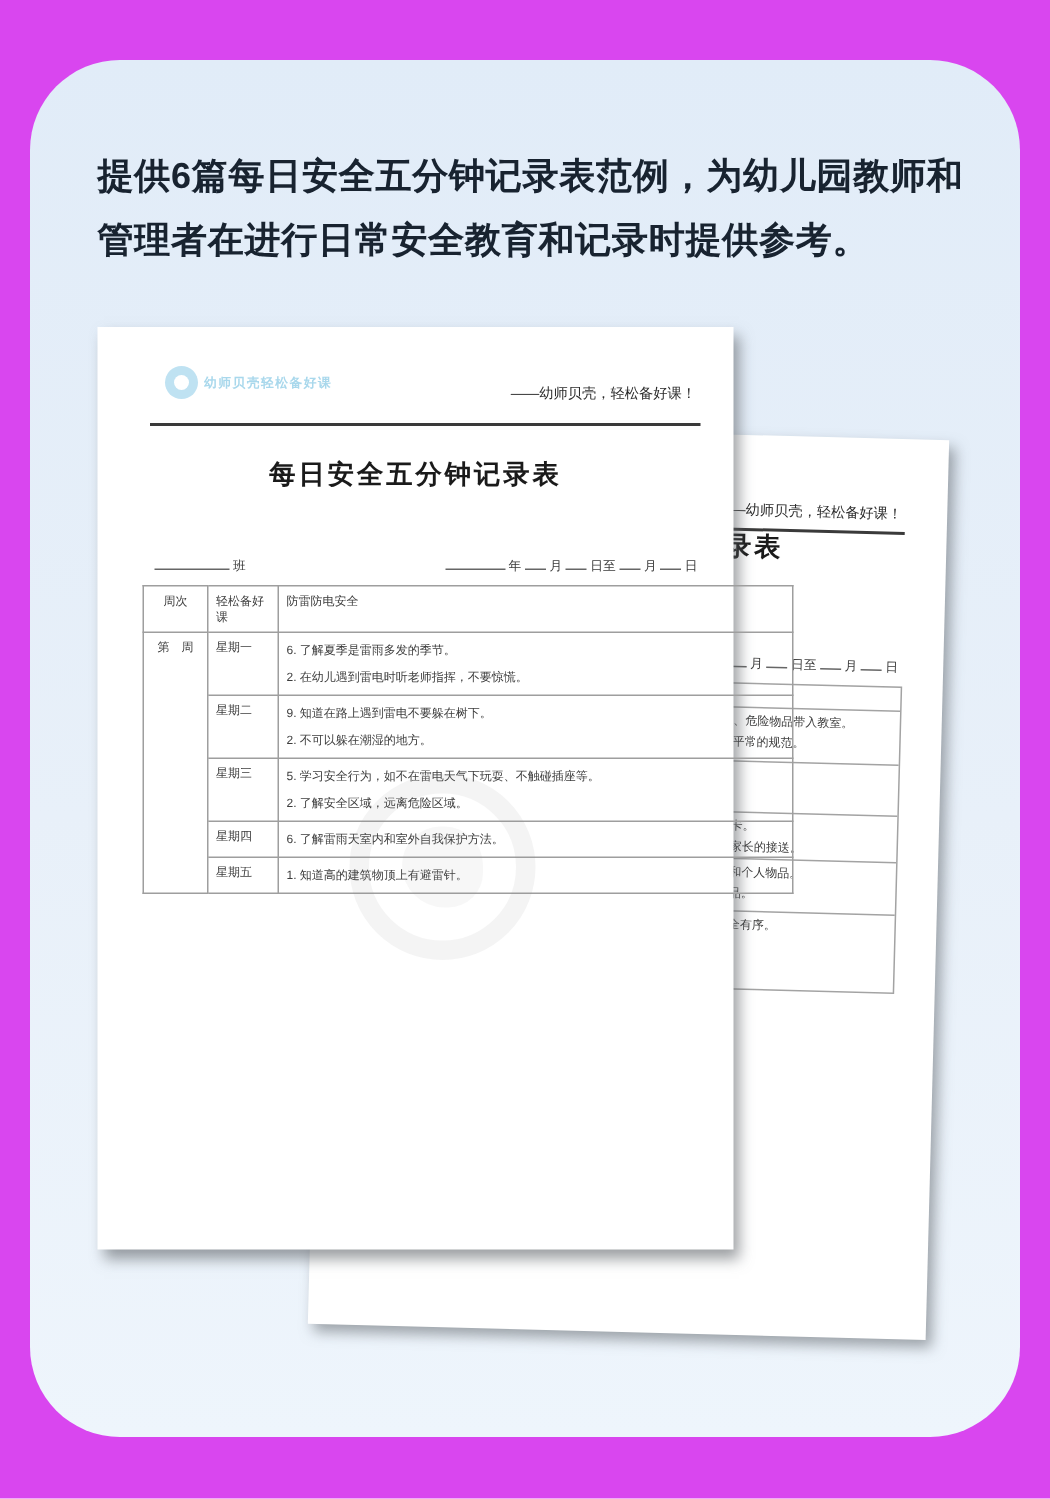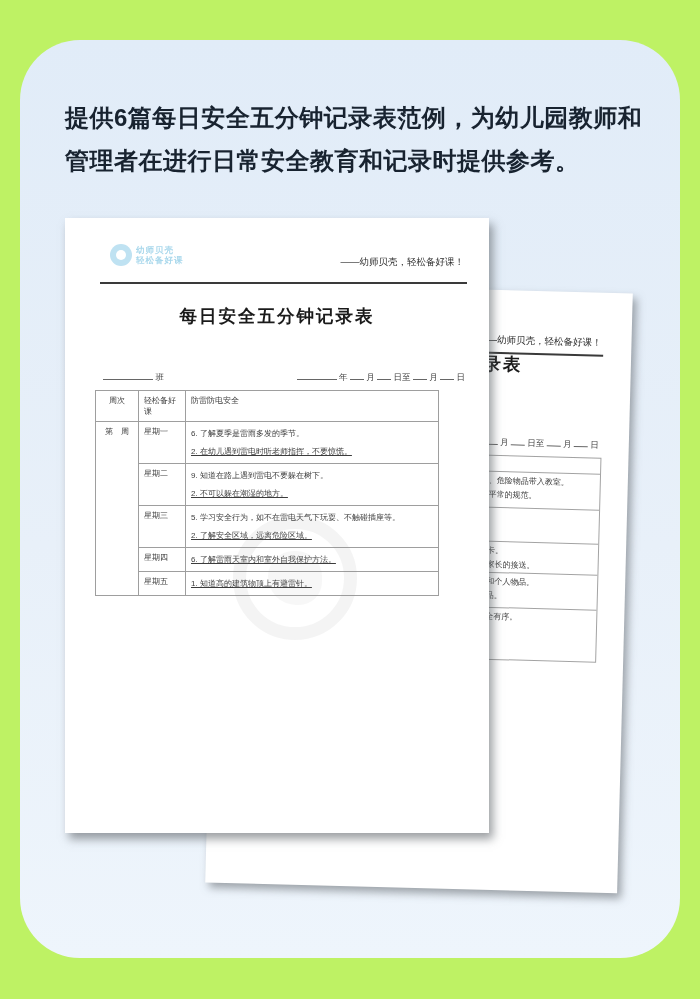--- a/index.html
+++ b/index.html
@@ -1,18 +1,18 @@
 <!DOCTYPE html>
 <html><head>
 <meta charset="utf-8">
 <style>
   * { margin:0; padding:0; box-sizing:border-box; }
   html,body { background:#ffffff; }
   body { font-family:"Liberation Sans","DejaVu Sans",sans-serif; }
-  .stage { position:relative; width:700px; height:999px; overflow:hidden; background:#bef264; }
+  .stage { position:relative; width:700px; height:999px; overflow:hidden; background:#d946ef; }
 
   .panel {
     position:absolute; left:20px; top:40px; width:660px; height:918px;
     border-radius:60px;
     background:linear-gradient(180deg,#e1ecf8 0%,#e8f0f9 55%,#eef5fc 100%);
   }
 
   .intro {
     position:absolute; left:65px; top:96px; width:578px;
     font-size:24px; font-weight:bold; color:#182330; line-height:43px;
@@ -35,43 +35,43 @@
 
   
   .doc-tagline { position:absolute; font-size:9.5px; color:#2b2b2b; }
   .doc-rule { position:absolute; border-top:2px solid #3a3a3a; }
   .doc-title { position:absolute; width:100%; text-align:center; font-size:17.5px; font-weight:bold; color:#1a1a1a; letter-spacing:2px; }
 
   
   .logo { position:absolute; left:45px; top:26px; display:flex; align-items:center; gap:4px; }
   .logo-mark { width:22px; height:22px; border-radius:50%; background:#bfe2f2; position:relative; }
   .logo-mark:after { content:""; position:absolute; left:6px; top:6px; width:10px; height:10px; border-radius:50%; background:#ffffff; }
-  .logo-text { display:flex; flex-direction:column; line-height:10px; }
+  .logo-text { display:flex; flex-direction:row; line-height:10px; }
   .logo-text span { font-size:8.5px; font-weight:bold; color:#a9d8ec; letter-spacing:1px; }
 
   .front-tagline { right:25px; top:38px; }
   .front-rule { left:35px; right:22px; top:64px; }
   .front-title { top:86px; }
 
   .meta-line { position:absolute; left:38px; right:24px; top:153px; height:14px; font-size:8.5px; color:#3a3a3a; }
   .meta-left { position:absolute; left:0; top:0; }
   .meta-right { position:absolute; right:0; top:0; white-space:nowrap;text-align:center; }
   .blank { display:inline-block; border-bottom:1px solid #666; height:9px; vertical-align:baseline; }
   .b50 { width:50px; } .b40 { width:40px; } .b14 { width:14px; }
 
-  table.rec { position:absolute; left:30px; top:172px; width:344px; border-collapse:collapse; table-layout:fixed; }
+  table.rec { position:absolute; left:30px; top:172px; width:434px; border-collapse:collapse; table-layout:fixed; }
   table.rec td {
     border:1px solid #9e9e9e; font-size:8px; color:#3c3c3c;
     padding:4px 5px; vertical-align:top; line-height:11px;
   }
   td.c1 { width:43px; text-align:center; }
   td.c2 { width:47px; }
   td.c3 { width:auto; }
   .item { margin:2px 0 7px 0; }
-  .item:last-child { margin-bottom:2px;text-decoration:underline; }
+  .item:last-child { margin-bottom:2px; }
 
   .watermark {
     position:absolute; left:168px; top:298px; width:124px; height:124px;
     border-radius:50%; border:13px solid rgba(150,150,150,0.10);
   }
   .watermark:after {
     content:""; position:absolute; left:22px; top:22px; width:54px; height:54px;
     border-radius:50% 50% 45% 55%; background:rgba(150,150,150,0.08);
   }
 

